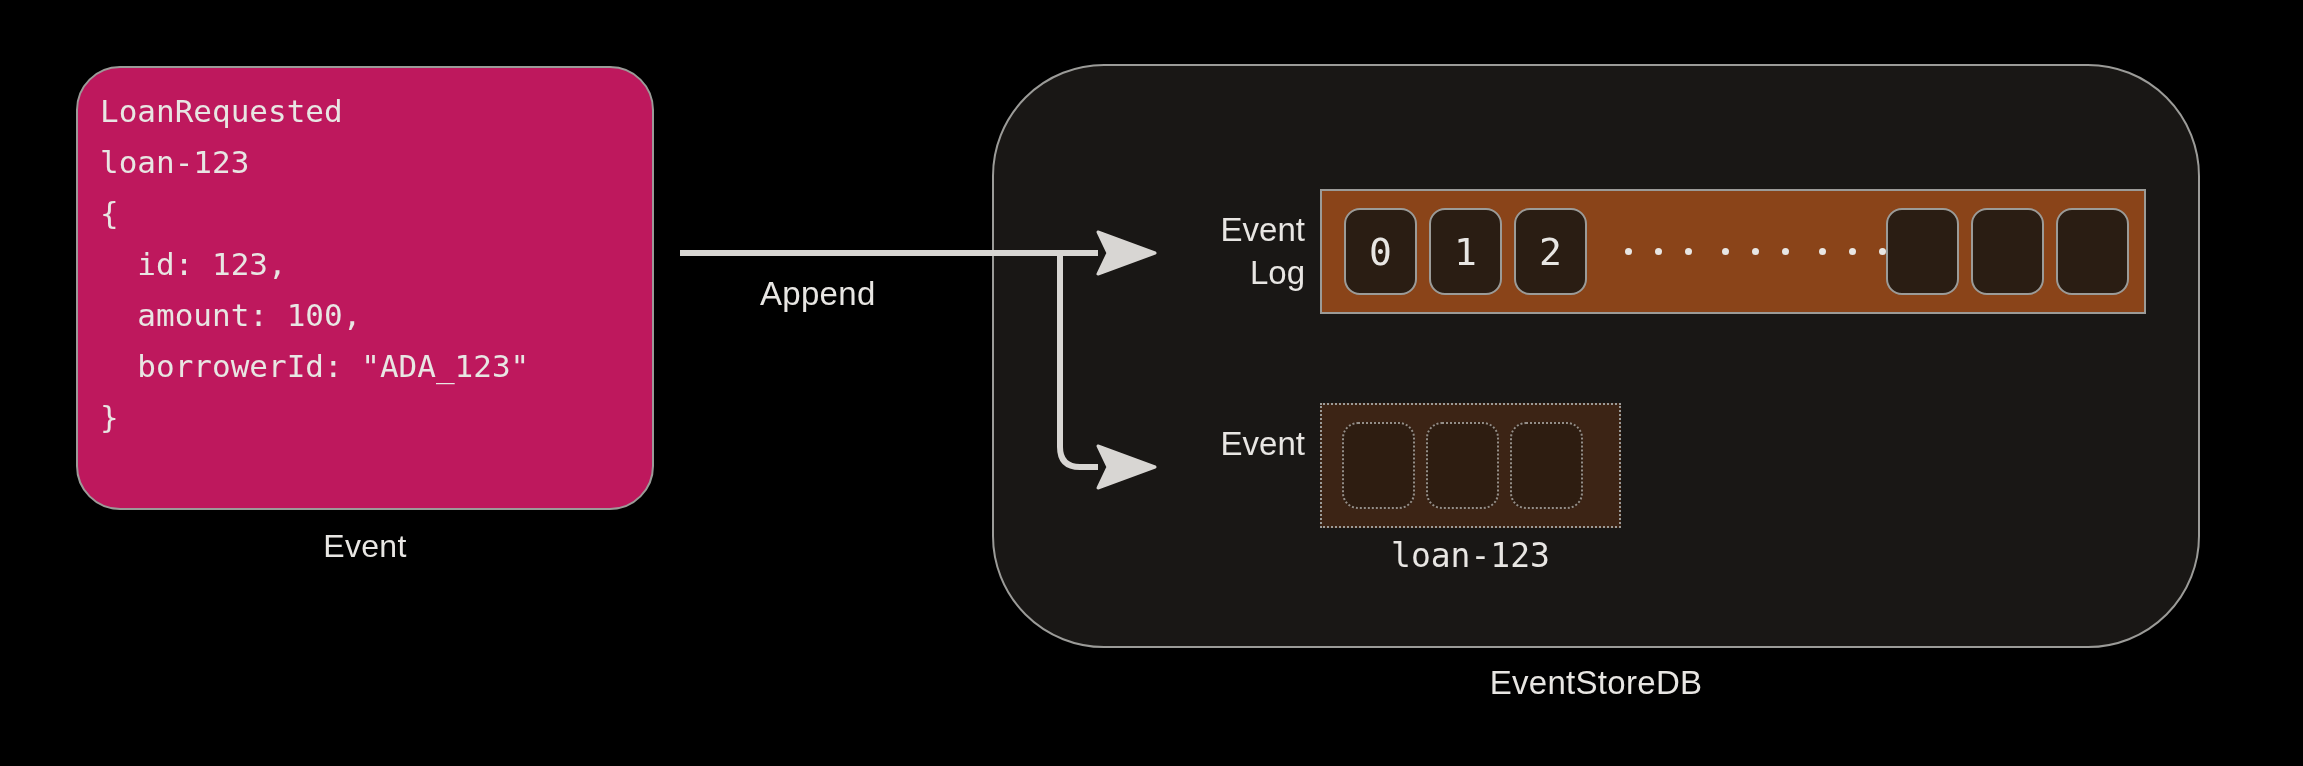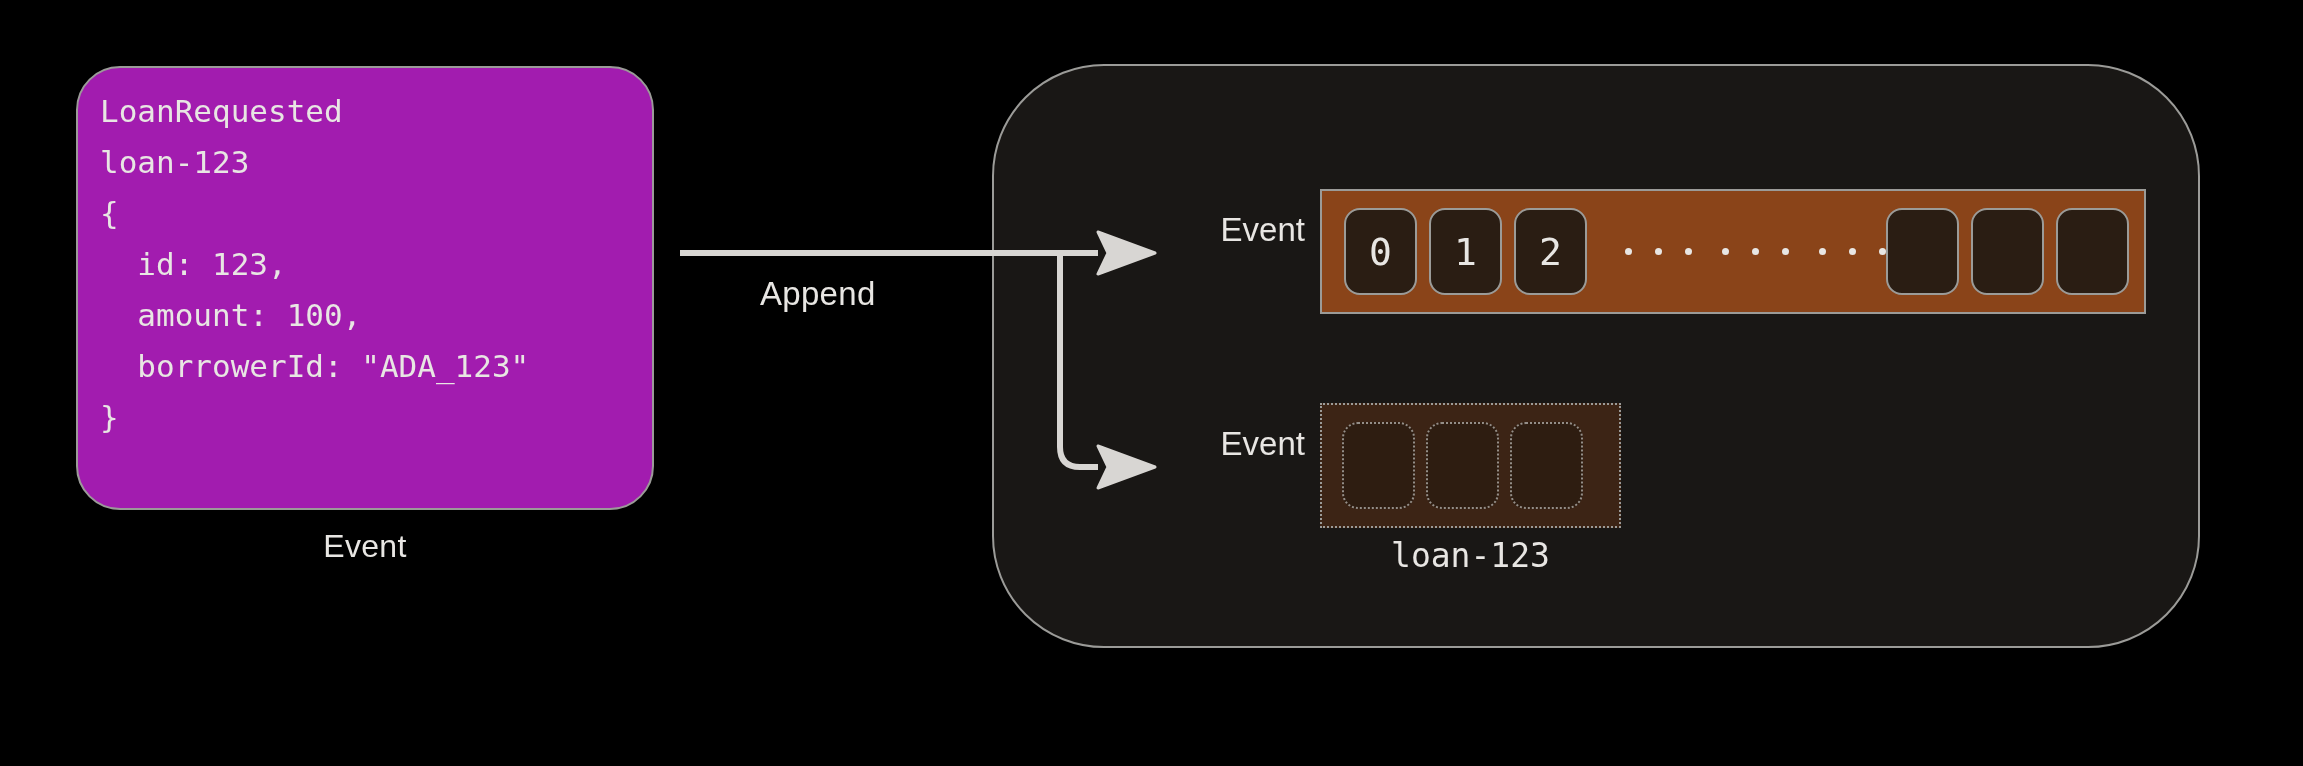--- a/index.html
+++ b/index.html
@@ -20,21 +20,21 @@
     overflow: hidden;
   }
 
   
   #event-card {
     position: absolute;
     left: 76px;
     top: 66px;
     width: 578px;
     height: 444px;
-    background: #a21caf;
+    background: #be185d;
     border: 2px solid #9b9b98;
     border-radius: 44px;
     box-sizing: border-box;
   }
   #event-code {
     position: absolute;
     left: 22px;
     top: 18px;
     right: 8px;
     font-family: "DejaVu Sans Mono", "Liberation Mono", monospace;
@@ -223,23 +223,25 @@
 loan-123
 {
   id: 123,
   amount: 100,
   borrowerId: "ADA_123"
 }</div>
   </div>
   <div id="event-caption">Event</div>
 
   <div id="esdb-container"></div>
+  <div id="esdb-caption">EventStoreDB</div>
 
   <div class="row-label" id="label-event-log">
     <div>Event</div>
+    <div>Log</div>
   </div>
   <div class="row-label" id="label-event-stream">
     <div>Event</div>
   </div>
 
   <div id="event-log-band">
     <div class="log-cell">0</div>
     <div class="log-cell">1</div>
     <div class="log-cell">2</div>
     <div id="log-dots">

